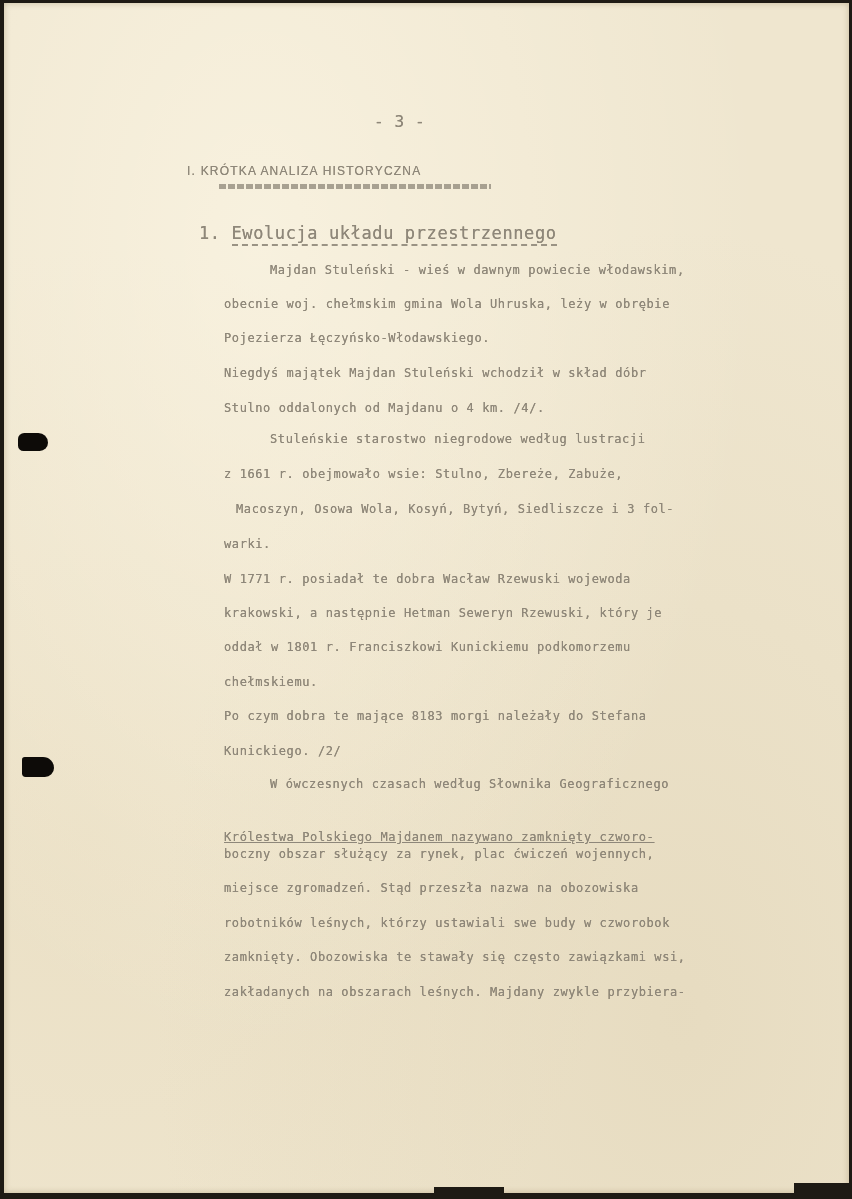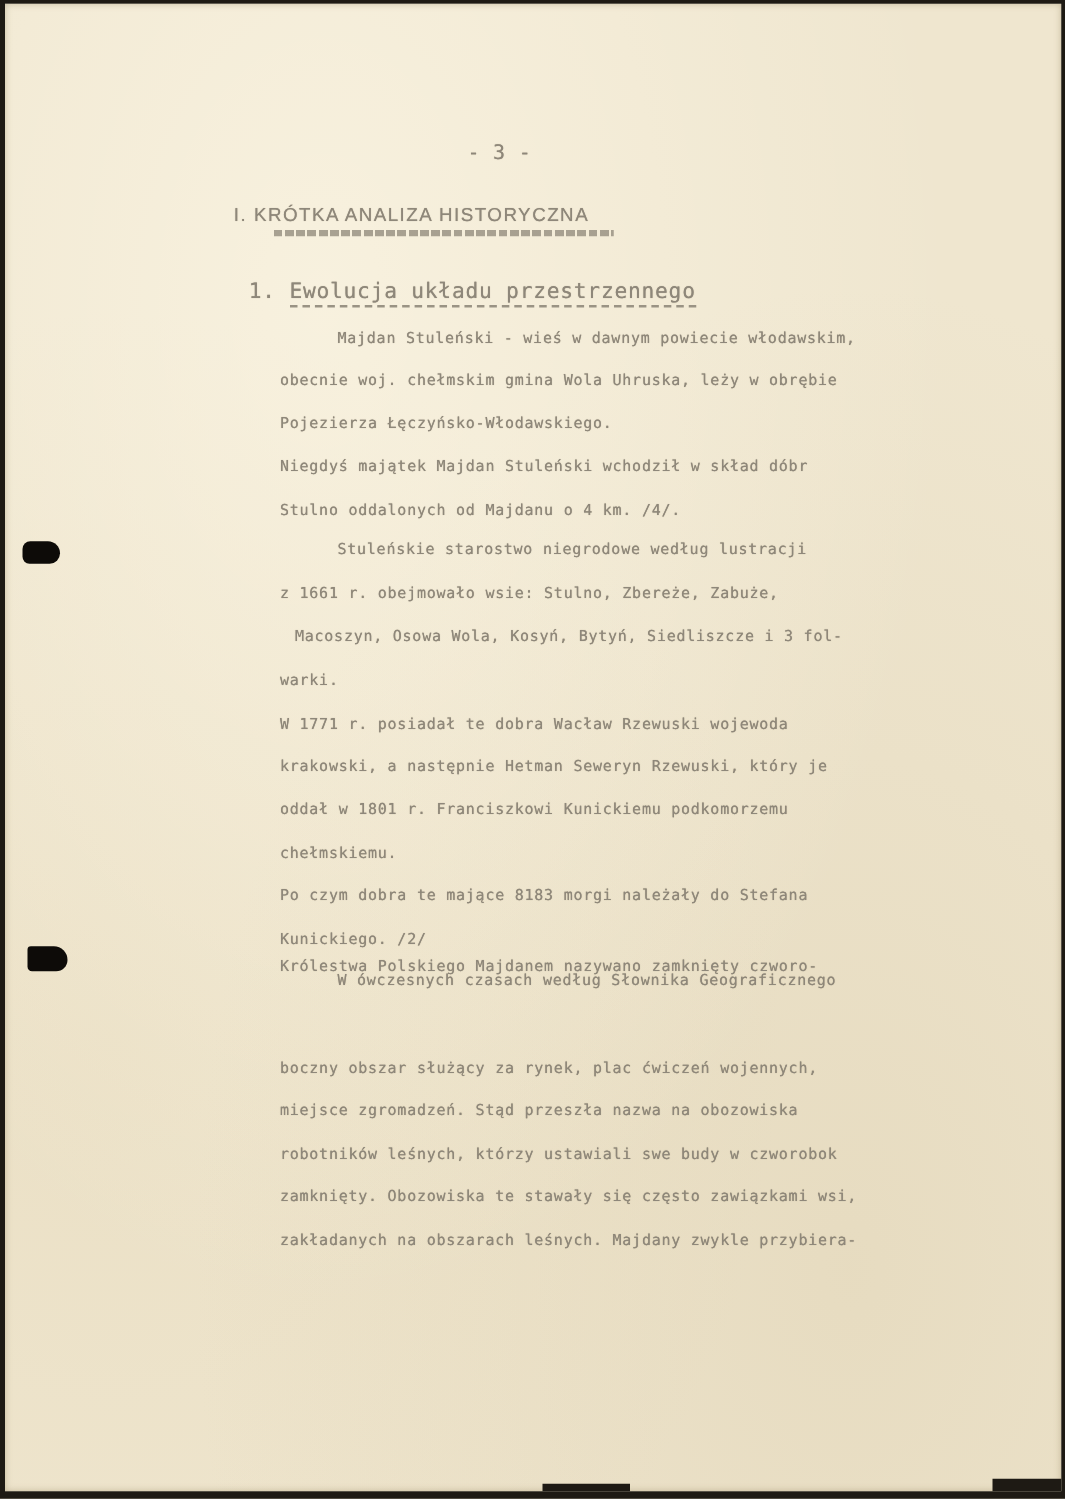--- a/index.html
+++ b/index.html
@@ -56,21 +56,21 @@
       text-shadow: 0 0 0.6px rgba(90,80,60,0.6);
       line-height: 1;
     }
     .page-number {
       left: 370px; top: 111px;
       font-size: 16px;
     }
     .chapter-title {
       left: 183px; top: 162px;
       font-family: "Liberation Sans", "DejaVu Sans", sans-serif;
-      font-size: 15px;
+      font-size: 12px;
       letter-spacing: 1.2px;
     }
     .chapter-rule {
       left: 215px; top: 181px;
       width: 272px;
       height: 5px;
       background: repeating-linear-gradient(90deg, #9a9384 0 7px, transparent 7px 9px);
       opacity: 0.85;
     }
     .section-heading {
@@ -111,20 +111,20 @@
       <div class="tw body-line" style="left: 220px; top: 465px;">z 1661 r. obejmowało wsie: Stulno, Zbereże, Zabuże,</div>
       <div class="tw body-line" style="left: 220px; top: 500px; padding-left: 12px;">Macoszyn, Osowa Wola, Kosyń, Bytyń, Siedliszcze i 3 fol-</div>
       <div class="tw body-line" style="left: 220px; top: 535px;">warki.</div>
       <div class="tw body-line" style="left: 220px; top: 570px;">W 1771 r. posiadał te dobra Wacław Rzewuski wojewoda</div>
       <div class="tw body-line" style="left: 220px; top: 604px;">krakowski, a następnie Hetman Seweryn Rzewuski, który je</div>
       <div class="tw body-line" style="left: 220px; top: 638px;">oddał w 1801 r. Franciszkowi Kunickiemu podkomorzemu</div>
       <div class="tw body-line" style="left: 220px; top: 673px;">chełmskiemu.</div>
       <div class="tw body-line" style="left: 220px; top: 707px;">Po czym dobra te mające 8183 morgi należały do Stefana</div>
       <div class="tw body-line" style="left: 220px; top: 742px;">Kunickiego. /2/</div>
       <div class="tw body-line" style="left: 266px; top: 775px;">W ówczesnych czasach według Słownika Geograficznego</div>
-      <div class="tw body-line" style="left: 220px; top: 764px;">Królestwa Polskiego Majdanem nazywano zamknięty czworo-</div>
+      <div class="tw body-line" style="left: 220px; top: 828px; text-decoration: underline;">Królestwa Polskiego Majdanem nazywano zamknięty czworo-</div>
       <div class="tw body-line" style="left: 220px; top: 845px;">boczny obszar służący za rynek, plac ćwiczeń wojennych,</div>
       <div class="tw body-line" style="left: 220px; top: 879px;">miejsce zgromadzeń. Stąd przeszła nazwa na obozowiska</div>
       <div class="tw body-line" style="left: 220px; top: 914px;">robotników leśnych, którzy ustawiali swe budy w czworobok</div>
       <div class="tw body-line" style="left: 220px; top: 948px;">zamknięty. Obozowiska te stawały się często zawiązkami wsi,</div>
       <div class="tw body-line" style="left: 220px; top: 983px;">zakładanych na obszarach leśnych. Majdany zwykle przybiera-</div>
     </div>
 </div>
 
 </body></html>

